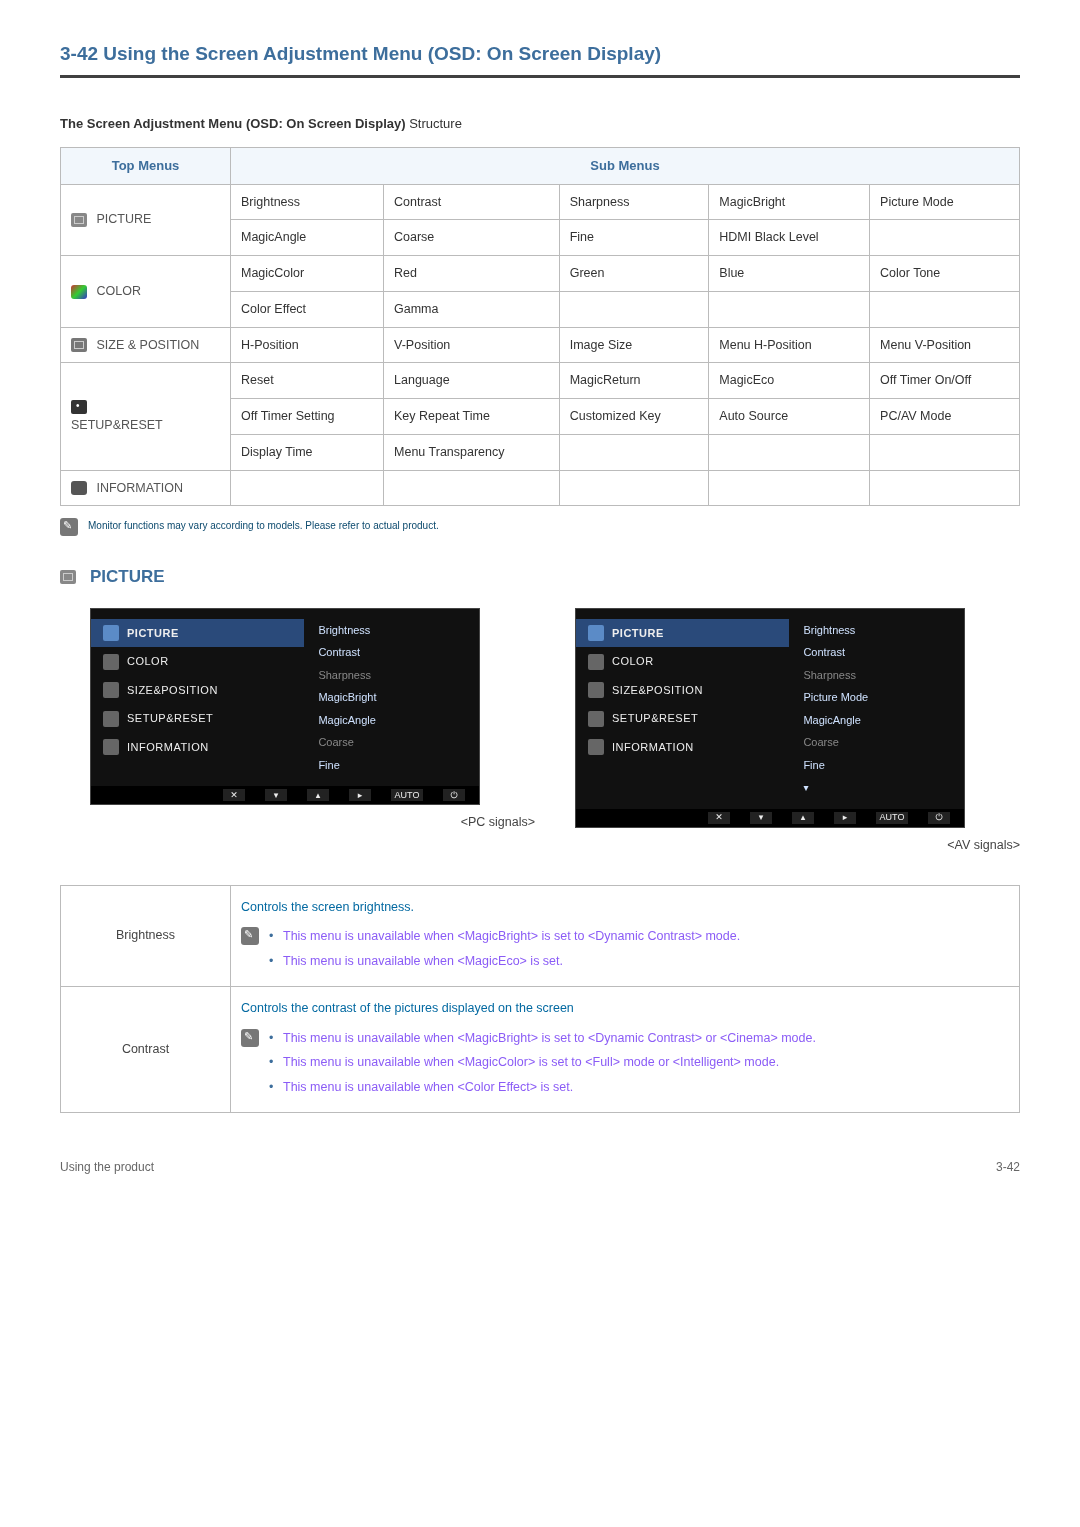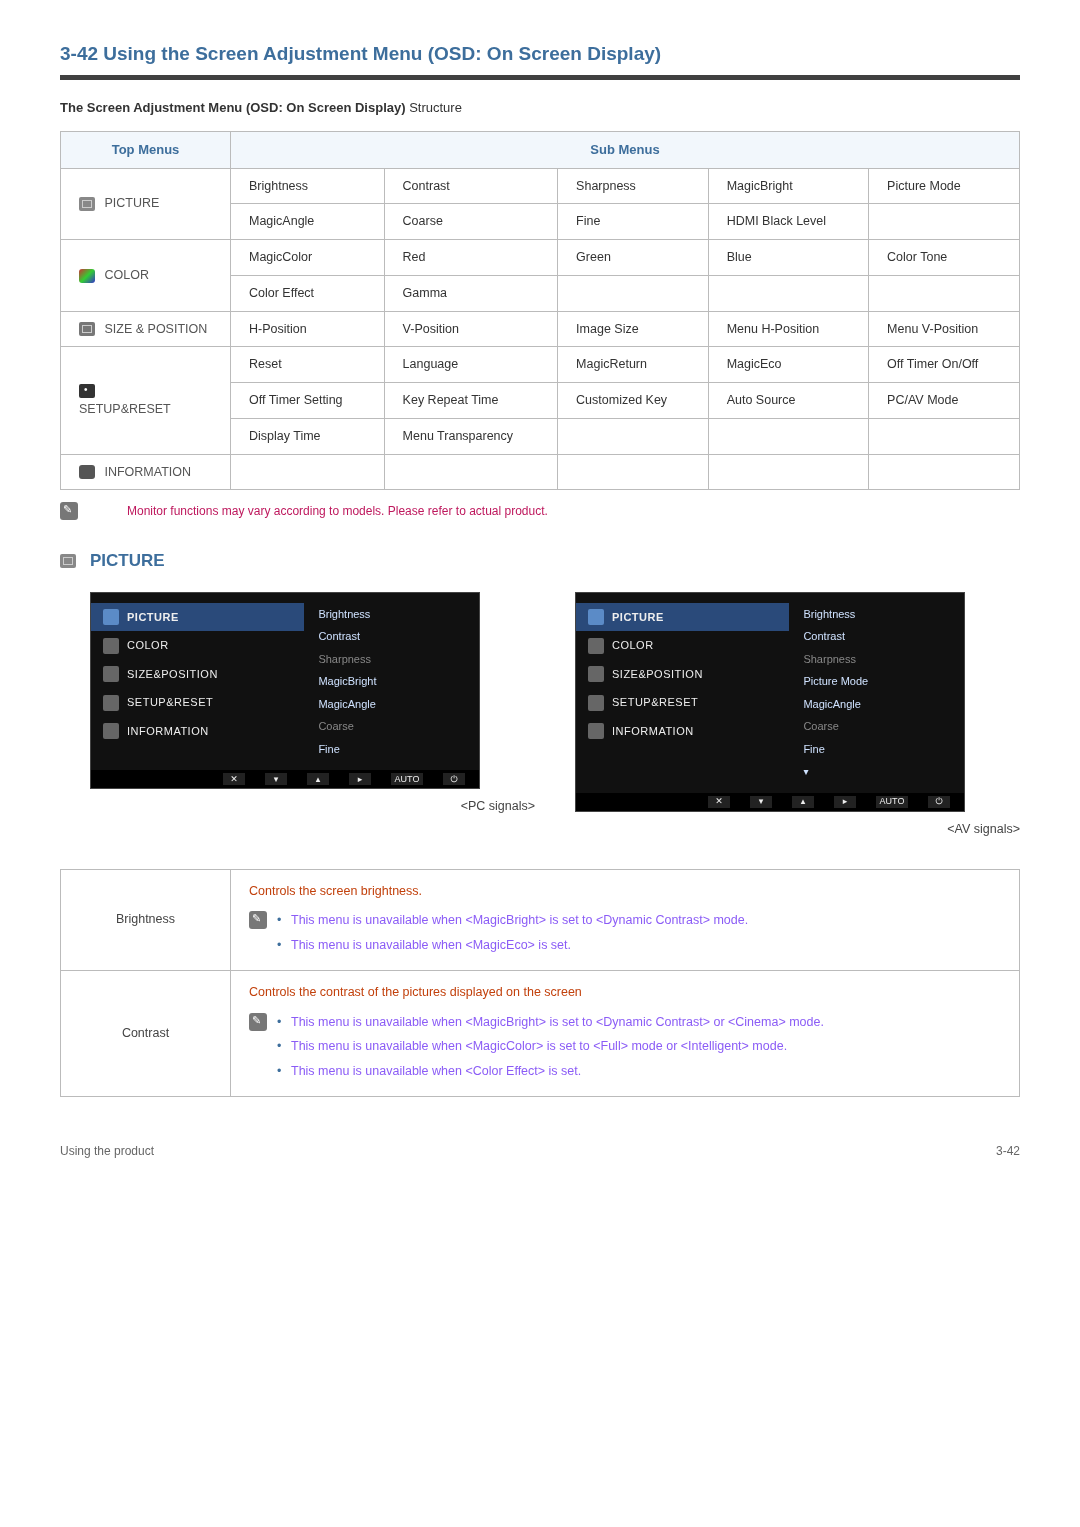--- a/index.html
+++ b/index.html
@@ -1,58 +1,58 @@
 <!DOCTYPE html>
 <html><head>
 <meta charset="utf-8">
 <style>
   * { box-sizing: border-box; margin: 0; padding: 0; }
   body { font-family: Arial, Helvetica, sans-serif; background: #fff; width: 1080px; padding: 40px 60px; color: #333; font-size: 13px; line-height: 1.5; }
-  .section-heading { color: #3d6e9c; font-size: 19px; font-weight: bold; border-bottom: 5px solid #404040; padding-bottom: 6px; margin-bottom: 18px; }
+  .section-heading { color: #3d6e9c; font-size: 19px; font-weight: bold; border-bottom: 3px solid #404040; padding-bottom: 6px; margin-bottom: 36px; }
   .sub-heading { font-size: 13px; font-weight: bold; margin-bottom: 14px; color: #333; }
   .sub-heading .normal { font-weight: normal; margin-top: 43px; }
   table { width: 100%; border-collapse: collapse; margin-bottom: 10px; }
-  th, td { border: 1px solid #bbb; padding: 8px 18px; text-align: left; vertical-align: middle; font-size: 12.5px; }
+  th, td { border: 1px solid #bbb; padding: 8px 10px; text-align: left; vertical-align: middle; font-size: 12.5px; }
   th.top-menus-h, th.sub-menus-h { background: #f2f7fc; color: #3d6e9c; font-weight: bold; text-align: center; font-size: 13px; }
   th.top-menus-h { width: 170px; }
   td.menu-cell { color: #555; }
   .menu-icon { display: inline-block; width: 16px; height: 14px; background: #666; vertical-align: middle; margin-right: 6px; border-radius: 2px; position: relative; }
   .menu-icon.picture { background: #888; }
   .menu-icon.picture::after { content:""; position:absolute; inset:3px; border:1px solid #ccc; }
   .menu-icon.color { background: linear-gradient(135deg,#c33,#3c3,#33c); border-radius:3px; }
   .menu-icon.sizepos { background:#777; }
   .menu-icon.sizepos::after{content:"";position:absolute;inset:3px;border:1px solid #ccc;}
   .menu-icon.setup { background:#333; color:#fff; }
   .menu-icon.setup::after{content:"•";position:absolute;left:5px;top:-2px;color:#fff;font-size:10px;}
   .menu-icon.info { background:#555; border-radius:3px; }
   .note-row { display:flex; align-items:flex-start; gap:10px; margin: 12px 0 28px 0; }
   .note-icon { width:18px;height:18px;background:#777;border-radius:3px;flex-shrink:0;position:relative; }
   .note-icon::after{content:"✎";position:absolute;left:3px;top:-1px;color:#fff;font-size:11px;}
-  .note-text { color:#be185d; font-size:12px;margin-left:39px; }
+  .note-text { color:#0c4a6e; font-size:10px; }
   .picture-heading-row { display:flex; align-items:center; gap:8px; margin-bottom: 18px; }
   .picture-heading { color:#3d6e9c; font-size:17px; font-weight:bold; }
   .screenshots-row { display:flex; gap:40px; margin-left:30px; margin-bottom:30px; }
   .screenshot-col { flex:1; }
   .osd-panel { background:#111; color:#eee; width:390px; border:1px solid #444; position:relative; }
   .osd-body { display:flex; }
   .osd-left { width:55%; padding:10px 0; }
   .osd-right { width:45%; padding:10px 14px; font-size:11px; }
   .osd-left-item { display:flex; align-items:center; gap:8px; padding:6px 12px; font-size:11px; letter-spacing:0.5px; }
   .osd-left-item.active { background:#2a4a7a; font-weight:bold; }
   .osd-left-item .li-icon { width:16px;height:16px;background:#666;border-radius:2px;display:inline-block;flex-shrink:0; }
   .osd-left-item.active .li-icon { background:#5b8bc7; }
   .osd-right-item { padding:3px 0; color:#cfe2ff; }
   .osd-right-item.dim { color:#888; }
   .osd-footer { background:#000; display:flex; justify-content:flex-end; gap:20px; padding:3px 14px; }
   .osd-footer .fbtn { width:22px;height:12px;background:#222;color:#eee;font-size:9px;display:inline-flex;align-items:center;justify-content:center; }
   .caption { text-align:right; font-size:12.5px; margin-top:8px; color:#444; }
   table.desc-table th { background:#f2f7fc; color:#3d6e9c; text-align:center; font-size:13px; }
   table.desc-table td.menu-col { width:170px; text-align:center; color:#444; vertical-align:middle; }
   .desc-inner { padding:4px 0; }
-  .desc-inner .lead { color:#c2410c; margin-bottom:8px; }
+  .desc-inner .lead { color:#0369a1; margin-bottom:8px; }
   .desc-note { display:flex; align-items:flex-start; gap:10px; margin-top:4px; }
   .desc-note .note-icon { margin-top:3px; }
   .desc-note ul { list-style:none; padding:0; }
   .desc-note li { color:#8b5cf6; font-size:12.5px; padding:3px 0 3px 14px; position:relative; }
   .desc-note li::before { content:"•"; position:absolute; left:0; color:#3d6e9c; }
   .footer { display:flex; justify-content:space-between; margin-top:45px; font-size:12px; color:#666; }
   .arrow-down { display:inline-block; color:#cfe2ff; font-size:10px; }
 </style>
 </head>
 <body>

